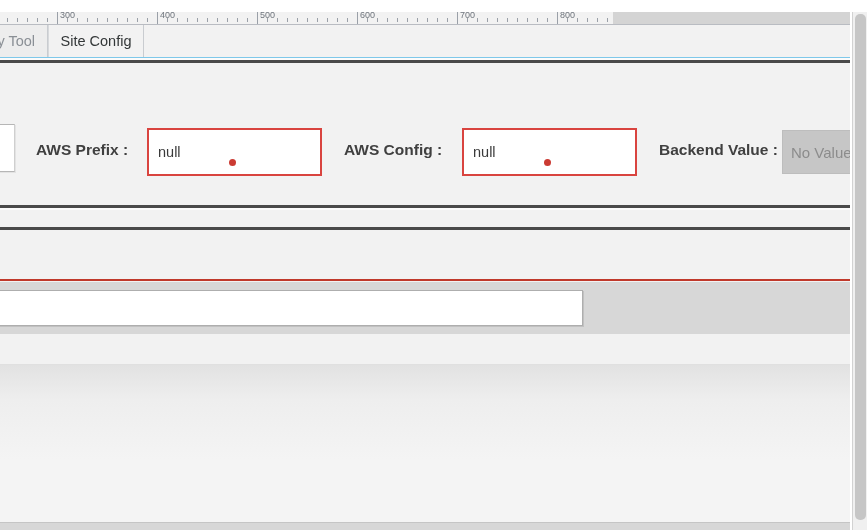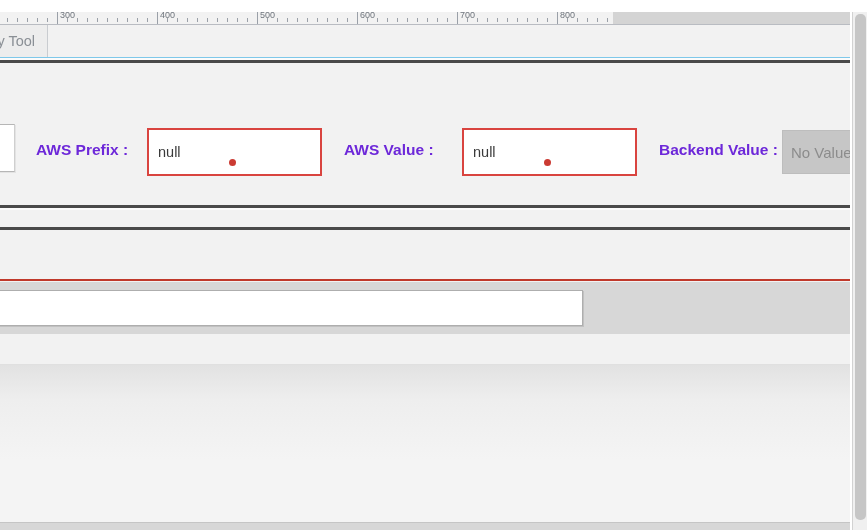--- a/index.html
+++ b/index.html
@@ -130,21 +130,21 @@
   .form-area {
     position: absolute;
     left: 0; top: 51px;
     width: 867px; height: 142px;
     background: #f2f2f2;
   }
   .field-label {
     position: absolute;
     font-size: 15.5px;
     font-weight: bold;
-    color: #6d28d9;
+    color: #404040;
     white-space: nowrap;
     line-height: 1;
   }
   .text-input {
     position: absolute;
     box-sizing: border-box;
     background: #ffffff;
     font-size: 14.5px;
     color: #3a3a3a;
     display: flex;
@@ -345,34 +345,35 @@
         <div class="tick-label" style="left: 360px;">600</div>
         <div class="tick major" style="left: 457px;"></div>
         <div class="tick-label" style="left: 460px;">700</div>
         <div class="tick major" style="left: 557px;"></div>
         <div class="tick-label" style="left: 560px;">800</div>
       </div>
   </div>
 
   <div class="tabbar">
     <div class="tab tab-inactive">y Tool</div>
+    <div class="tab tab-active">Site Config</div>
   </div>
 
   <div class="white-rule" style="top:46px;"></div>
   <div class="dark-rule" style="top:48px;"></div>
 
   <div class="form-area">
 
     <div class="text-input input-plain" style="left:-12px; top:61px; width:27px; height:48px;"></div>
 
     <div class="field-label" style="left:36px; top:79px;">AWS Prefix :</div>
     <div class="text-input input-error" style="left:147px; top:65px; width:175px; height:48px;">null</div>
     <div class="err-dot" style="left:229px; top:96px;"></div>
 
-    <div class="field-label" style="left:344px; top:79px;">AWS Value :</div>
+    <div class="field-label" style="left:344px; top:79px;">AWS Config :</div>
     <div class="text-input input-error" style="left:462px; top:65px; width:175px; height:48px;">null</div>
     <div class="err-dot" style="left:544px; top:96px;"></div>
 
     <div class="field-label" style="left:659px; top:79px;">Backend Value :</div>
     <div class="select-disabled" style="left:782px; top:67px; width:100px; height:44px;">No Value</div>
   </div>
 
   <div class="dark-rule" style="top:193px;"></div>
   <div class="white-rule" style="top:196px;"></div>
   <div class="band-mid" style="top:198px; height:17px;"></div>

